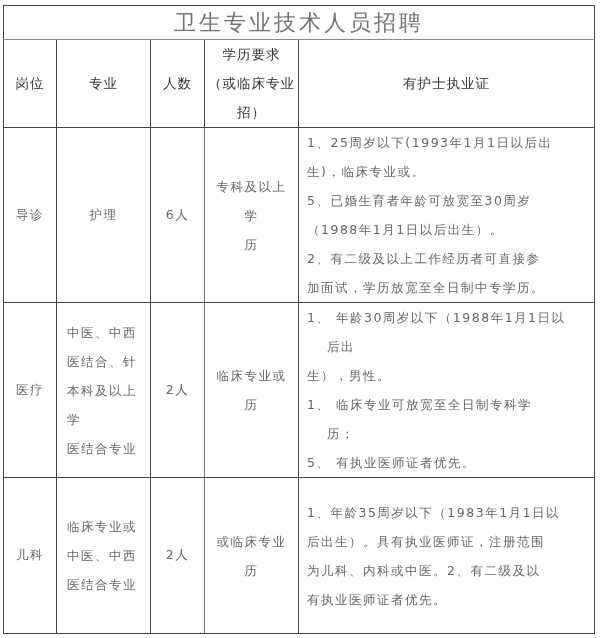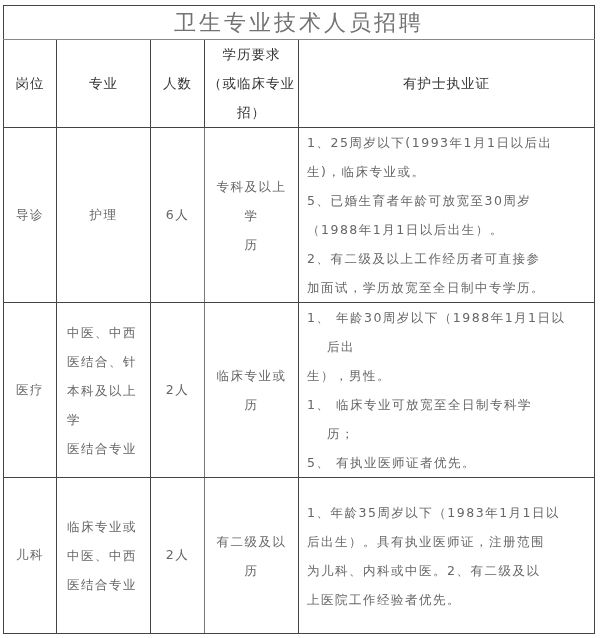--- a/index.html
+++ b/index.html
@@ -98,25 +98,25 @@
 
   <tr class="row r3">
     <td>儿科</td>
     <td class="major">
       <div>临床专业或</div>
       <div>中医、中西</div>
       <div>医结合专业</div>
     </td>
     <td class="g">2人</td>
     <td class="edu">
-      <div>有二级及以</div>
+      <div>或临床专业</div>
       <div>历</div>
     </td>
     <td class="req">
       <div>1、年龄35周岁以下（1983年1月1日以</div>
       <div>后出生）。具有执业医师证，注册范围</div>
       <div>为儿科、内科或中医。2、有二级及以</div>
-      <div>上医院工作经验者优先。</div>
+      <div>有执业医师证者优先。</div>
     </td>
   </tr>
 </tbody>
     </table>
 </div>
 
 </body></html>

